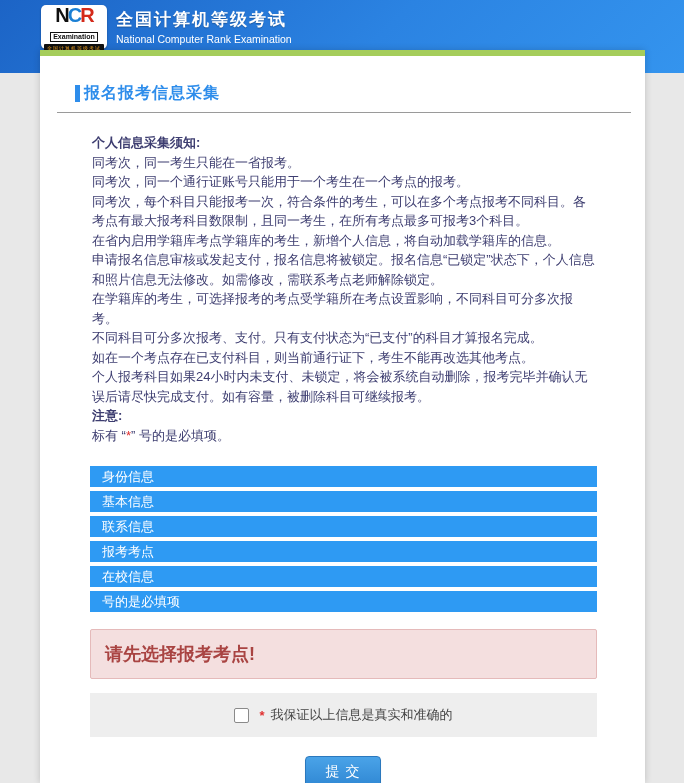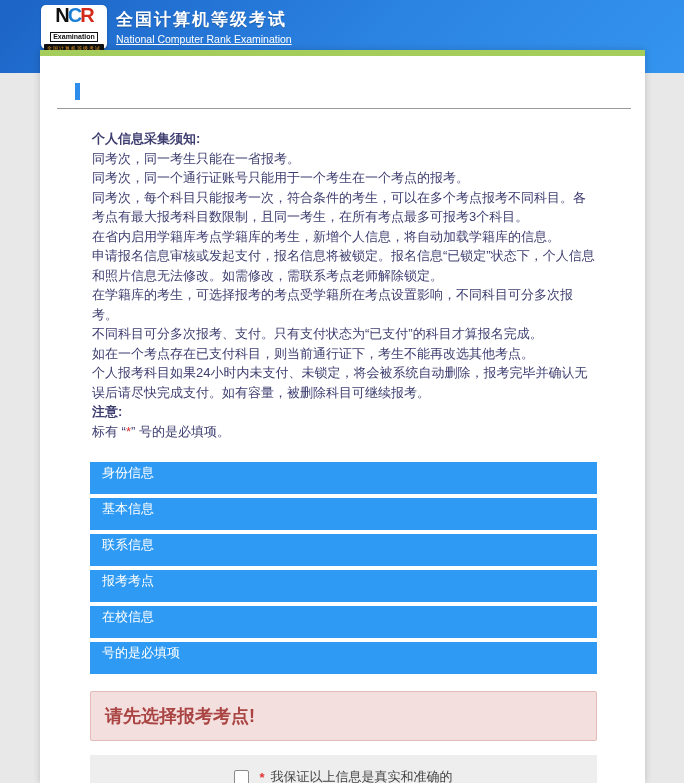--- a/index.html
+++ b/index.html
@@ -31,21 +31,21 @@
     border:1px solid #101010; line-height:8px; padding:0 2px; margin-top:0;
   }
   .logo .tagline {
     margin-top:1px; background:#101010; color:#f5a623;
     font-size:5px; line-height:8px; border-radius:1px;
     letter-spacing:1px; overflow:hidden; white-space:nowrap;
   }
   .header-titles { position:absolute; left:116px; top:9px; color:#fff; }
   .header-title { font-size:17px; font-weight:bold; letter-spacing:2px; line-height:22px;
     text-shadow:0 1px 1px rgba(0,0,0,.25); }
-  .header-subtitle { font-size:10.5px; line-height:14px; margin-top:1px;text-decoration:underline; }
+  .header-subtitle { font-size:10.5px; line-height:14px; margin-top:1px; }
   
   .panel {
     position:absolute; left:40px; top:50px; width:605px; height:733px;
     background:#ffffff;
     border-top:6px solid #a5cd5b;
     box-shadow:0 0 7px rgba(0,0,0,.18);
     z-index:2;
   }
   
   .section-title-row { margin:27px 0 0 35px; display:flex; align-items:center; }
@@ -56,21 +56,21 @@
   .notice {
     margin:20px 0 0 52px; width:506px;
     color:#3d3d70; font-size:13px; line-height:19.5px;
   }
   .notice .bold { font-weight:bold; }
   .red { color:#e03030; }
   
   .bars { margin:21px 0 0 50px; width:507px; }
   .bar {
     background:#2e9af3; color:#ffffff; font-size:13px;
-    height:32px; line-height:21px; padding-left:12px;
+    height:21px; line-height:21px; padding-left:12px;
     margin-bottom:4px; cursor:pointer;
   }
   
   .alert {
     margin:17px 0 0 50px; width:507px; height:50px;
     background:#f4dfdf; border:1px solid #e5baba; border-radius:2px;
     color:#a94442; font-size:18px; font-weight:bold;
     display:flex; align-items:center; padding-left:14px;
   }
   
@@ -109,20 +109,21 @@
   </div>
   <div class="header-titles">
     <div class="header-title">全国计算机等级考试</div>
     <div class="header-subtitle">National Computer Rank Examination</div>
   </div>
 </div>
 
 <div class="panel">
   <div class="section-title-row">
     <span class="title-accent"></span>
+    <span class="section-title">报名报考信息采集</span>
   </div>
   <hr class="title-rule">
 
   <div class="notice">
     <div class="bold">个人信息采集须知:</div>
     <div>同考次，同一考生只能在一省报考。</div>
     <div>同考次，同一个通行证账号只能用于一个考生在一个考点的报考。</div>
     <div>同考次，每个科目只能报考一次，符合条件的考生，可以在多个考点报考不同科目。各考点有最大报考科目数限制，且同一考生，在所有考点最多可报考3个科目。</div>
     <div>在省内启用学籍库考点学籍库的考生，新增个人信息，将自动加载学籍库的信息。</div>
     <div>申请报名信息审核或发起支付，报名信息将被锁定。报名信息“已锁定”状态下，个人信息和照片信息无法修改。如需修改，需联系考点老师解除锁定。</div>

